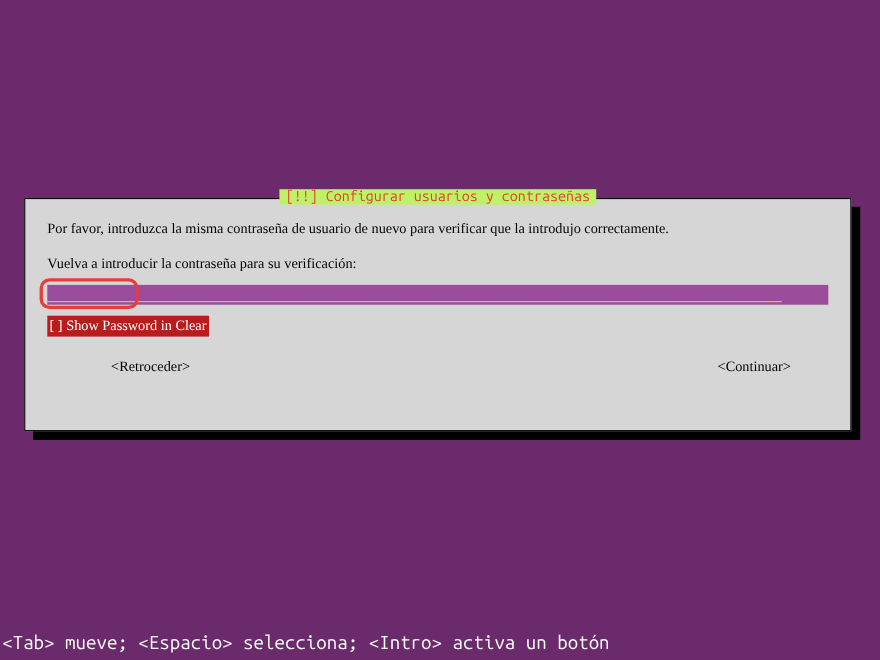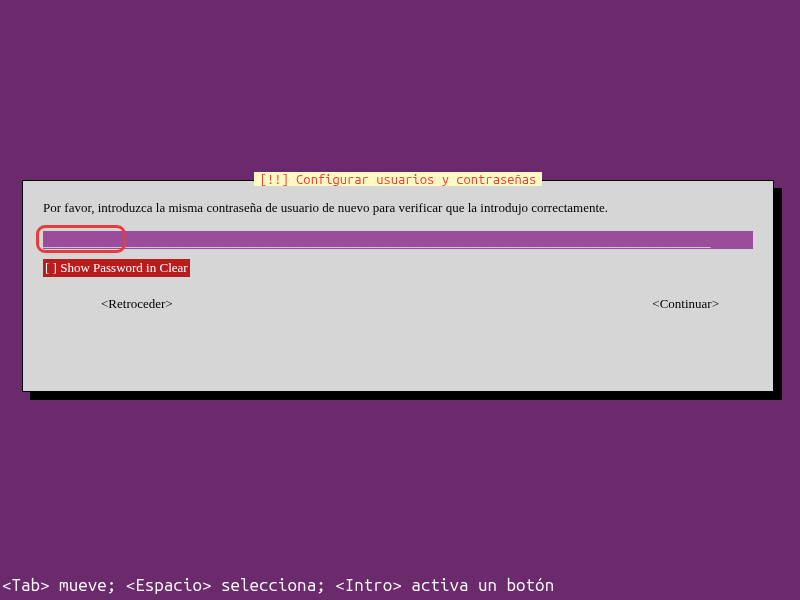--- a/index.html
+++ b/index.html
@@ -34,21 +34,21 @@
       border: 1px solid #000;
     }
     .title-bar {
       position: absolute;
       top: -9px;
       left: 0;
       right: 0;
       text-align: center;
     }
     .title-text {
-      background: #fef9c3;
+      background: #bef264;
       color: #e83b3b;
       padding: 0 6px;
       display: inline-block;
     }
     .dialog-body {
       padding: 18px 20px 0 20px;
       color: #000;
       line-height: 1.4;
       font-family: Liberation Serif, serif;
     }
@@ -62,21 +62,21 @@
       width: 710px;
       height: 18px;
       background: #9b4d9b;
       position: relative;
       margin-bottom: 10px;
     }
     .password-underline {
       position: absolute;
       left: 0;
       top: 0;
-      color: #e5e5e5;
+      color: #bef264;
       font-size: 15px;
       letter-spacing: 0;
     }
     .highlight-ring {
       position: absolute;
       left: -7px;
       top: -6px;
       width: 90px;
       height: 28px;
       border: 3px solid #e83b3b;
@@ -113,20 +113,21 @@
 <body>
 
 <div class="dialog-shadow"></div>
 
 <div class="dialog">
   <div class="title-bar">
     <span class="title-text">[!!] Configurar usuarios y contraseñas</span>
   </div>
   <div class="dialog-body">
     <div class="instruction">Por favor, introduzca la misma contraseña de usuario de nuevo para verificar que la introdujo correctamente.</div>
+    <div class="prompt">Vuelva a introducir la contraseña para su verificación:</div>
     <div class="password-field">
       <span class="password-underline">_________________________________________________________________________________________</span>
       <div class="highlight-ring"></div>
     </div>
     <div class="checkbox-row">[ ] Show Password in Clear</div>
     <div class="button-row">
       <span class="btn">&lt;Retroceder&gt;</span>
       <span class="btn">&lt;Continuar&gt;</span>
     </div>
   </div>

